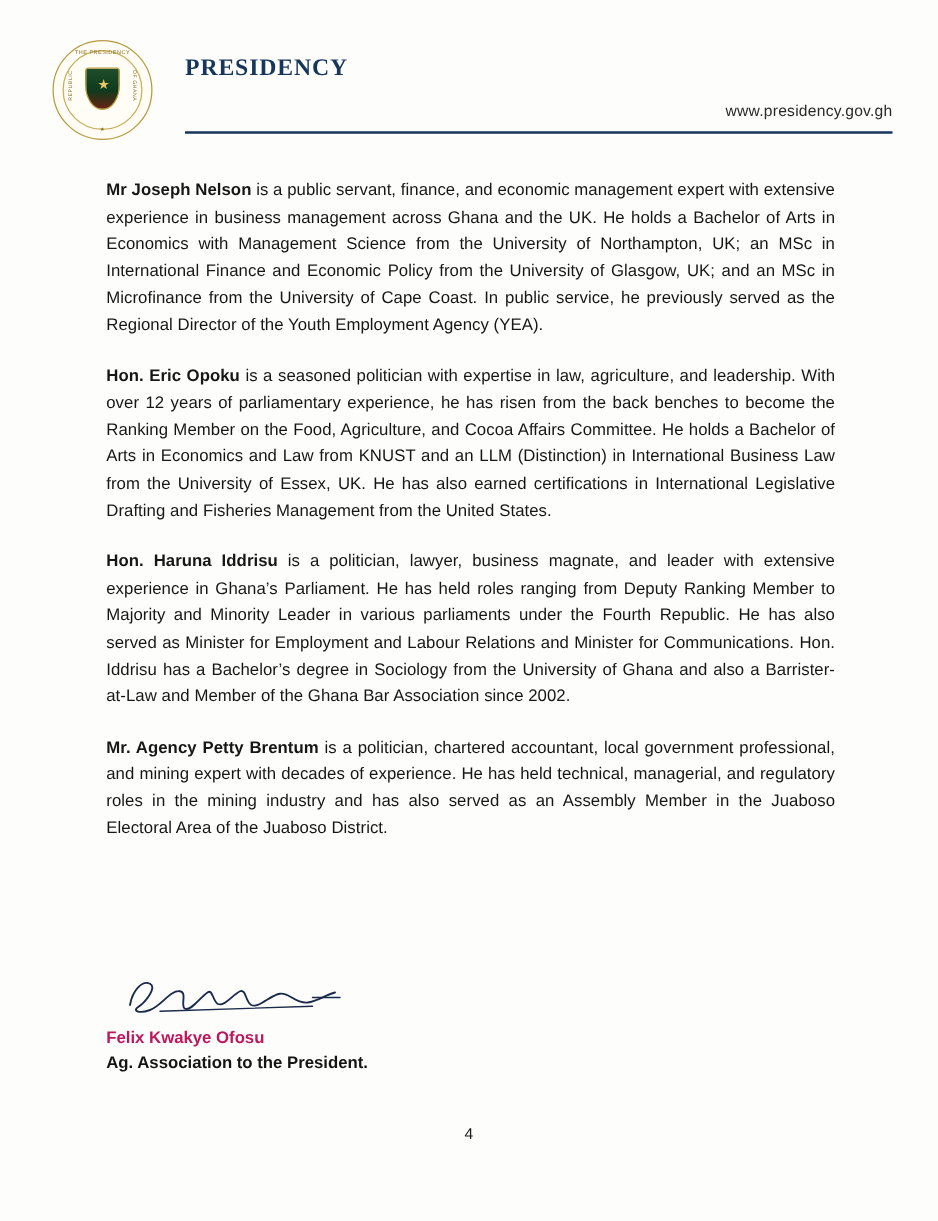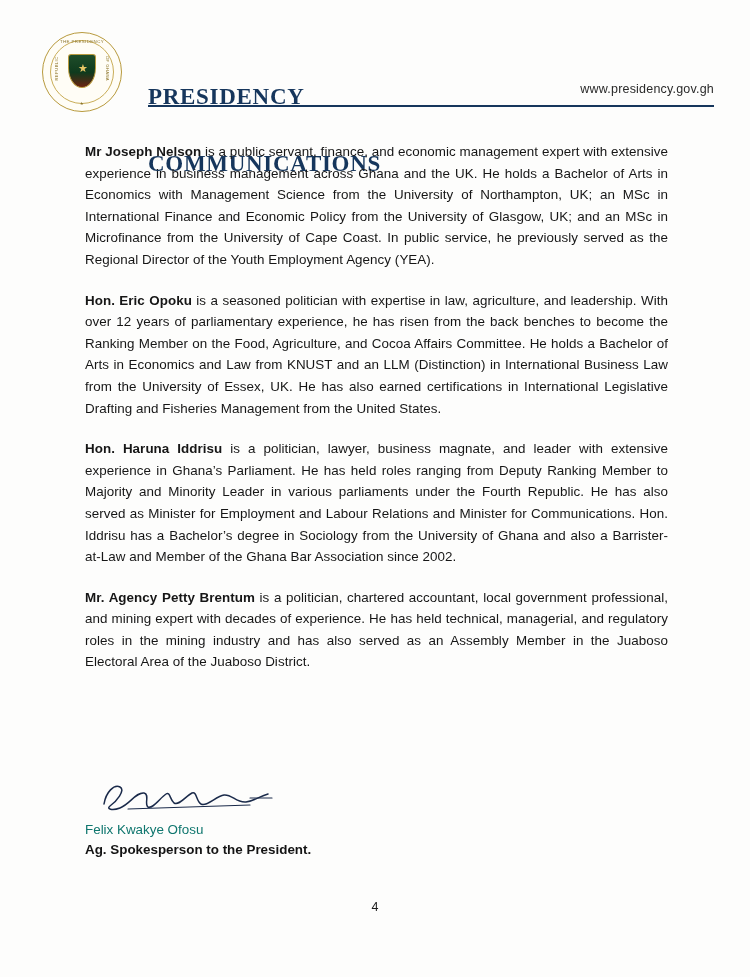--- a/index.html
+++ b/index.html
@@ -111,27 +111,26 @@
     font-size: 4.2px;
   }
 
   .brand {
     position: absolute;
     left: 106px;
     top: 16px;
   }
   .brand .line {
     font-family: "Liberation Serif", serif;
-    font-size: 23px;
+    font-size: 19px;
     font-weight: 700;
     letter-spacing: 0.7px;
     color: #16365c;
     line-height: 25px;
     white-space: nowrap;
-    margin-top: 42px;
   }
   .website {
     position: absolute;
     right: 0;
     top: 56px;
     font-family: "Liberation Sans", sans-serif;
     font-size: 12.5px;
     color: #2a2a2a;
     letter-spacing: 0.2px;
   }
@@ -175,22 +174,22 @@
   .signature {
     height: 40px;
     width: 170px;
     margin-left: 15px;
     position: relative;
   }
   .signature svg { display: block; }
   .signame {
     font-family: "Liberation Sans", sans-serif;
     font-size: 13.4px;
-    font-weight: 400;
-    color: #0f766e;
+    font-weight: 700;
+    color: #be185d;
     line-height: 20px;
     margin-top: 2px;
   }
   .sigrole {
     font-family: "Liberation Sans", sans-serif;
     font-size: 13.4px;
     font-weight: 700;
     color: #141414;
     line-height: 20px;
   }
@@ -221,21 +220,20 @@
         <div class="arc-left">REPUBLIC</div>
         <div class="arc-right">OF GHANA</div>
         <div class="arc-bottom">★</div>
       </div>
       <div class="shield"></div>
       <div class="star">★</div>
     </div>
 
     <div class="brand">
       <div class="line">PRESIDENCY</div>
-      <div class="line">COMMUNICATIONS</div>
     </div>
 
     <div class="website">www.presidency.gov.gh</div>
     <div class="rule"></div>
   </div>
 
   <div class="content">
     <p class="para">
       <b>Mr Joseph Nelson</b><span> is a public servant, finance, and economic management expert with extensive experience in business management across Ghana and the UK. He holds a Bachelor of Arts in Economics with Management Science from the University of Northampton, UK; an MSc in International Finance and Economic Policy from the University of Glasgow, UK; and an MSc in Microfinance from the University of Cape Coast. In public service, he previously served as the Regional Director of the Youth Employment Agency (YEA).</span>
     </p>
@@ -252,17 +250,17 @@
 
   <div class="sigblock">
     <div class="signature">
       <svg width="180" height="40" viewBox="0 0 180 40" fill="none" xmlns="http://www.w3.org/2000/svg" aria-hidden="true">
         <path d="M4 26 C6 14, 14 6, 20 9 C26 12, 16 24, 10 28 C6 31, 12 33, 20 30 C30 26, 36 14, 44 15 C50 16, 44 27, 48 29 C53 31, 60 20, 66 16 C70 13, 70 22, 74 25 C79 28, 86 18, 92 15 C97 13, 96 23, 101 26 C107 29, 116 18, 124 17 C132 16, 136 25, 146 24 C154 23, 160 18, 168 16" stroke="#1a2a4a" stroke-width="1.5" stroke-linecap="round" fill="none"></path>
         <path d="M28 31 C56 30, 96 29, 150 27" stroke="#1a2a4a" stroke-width="1.1" stroke-linecap="round" fill="none"></path>
         <path d="M150 20 L172 20" stroke="#1a2a4a" stroke-width="1.1" stroke-linecap="round"></path>
       </svg>
     </div>
     <div class="signame">Felix Kwakye Ofosu</div>
-    <div class="sigrole">Ag. Spokesperson to the President.</div>
+    <div class="sigrole">Ag. Association to the President.</div>
   </div>
 
   <div class="pagenum">4</div>
 </div>
 
 </body></html>

